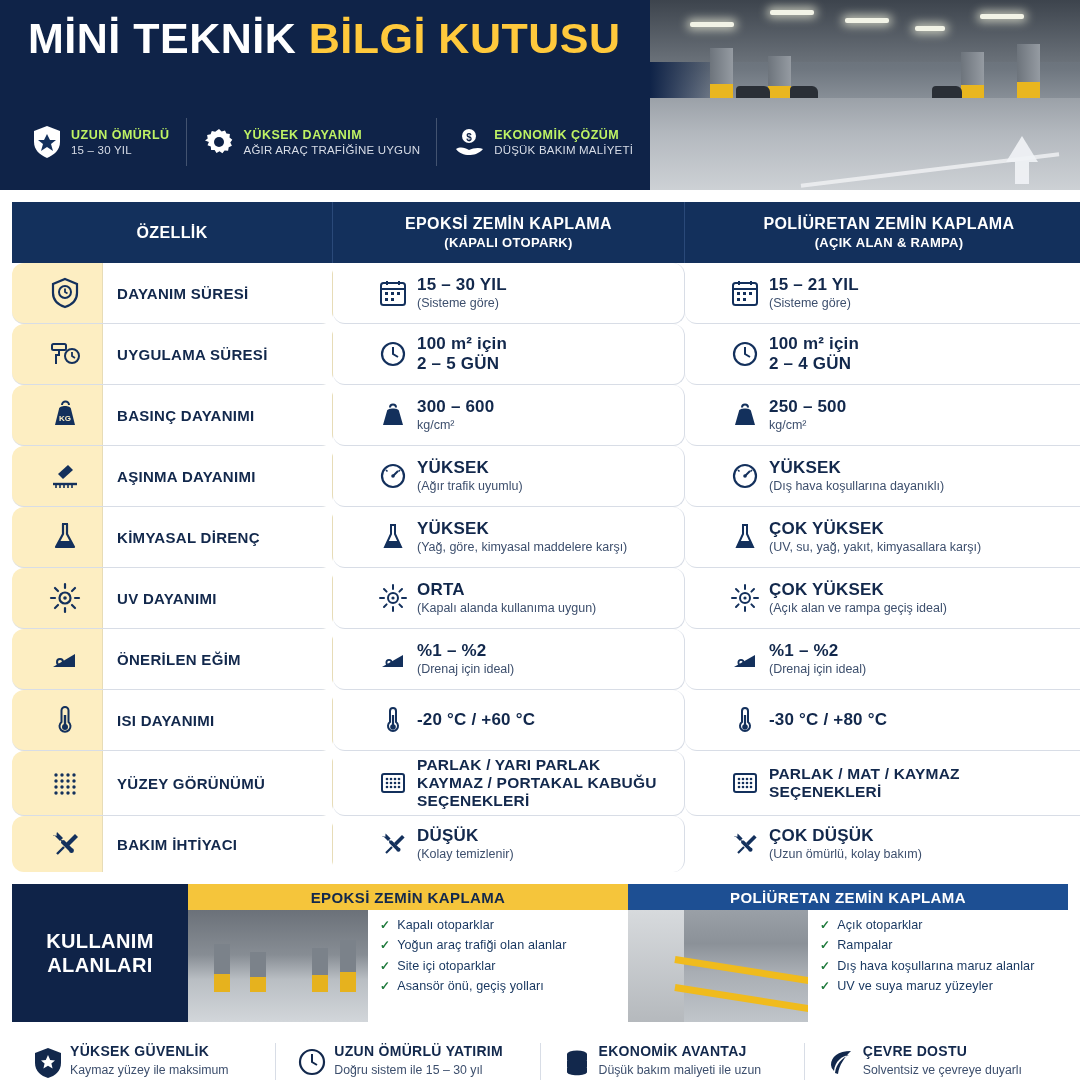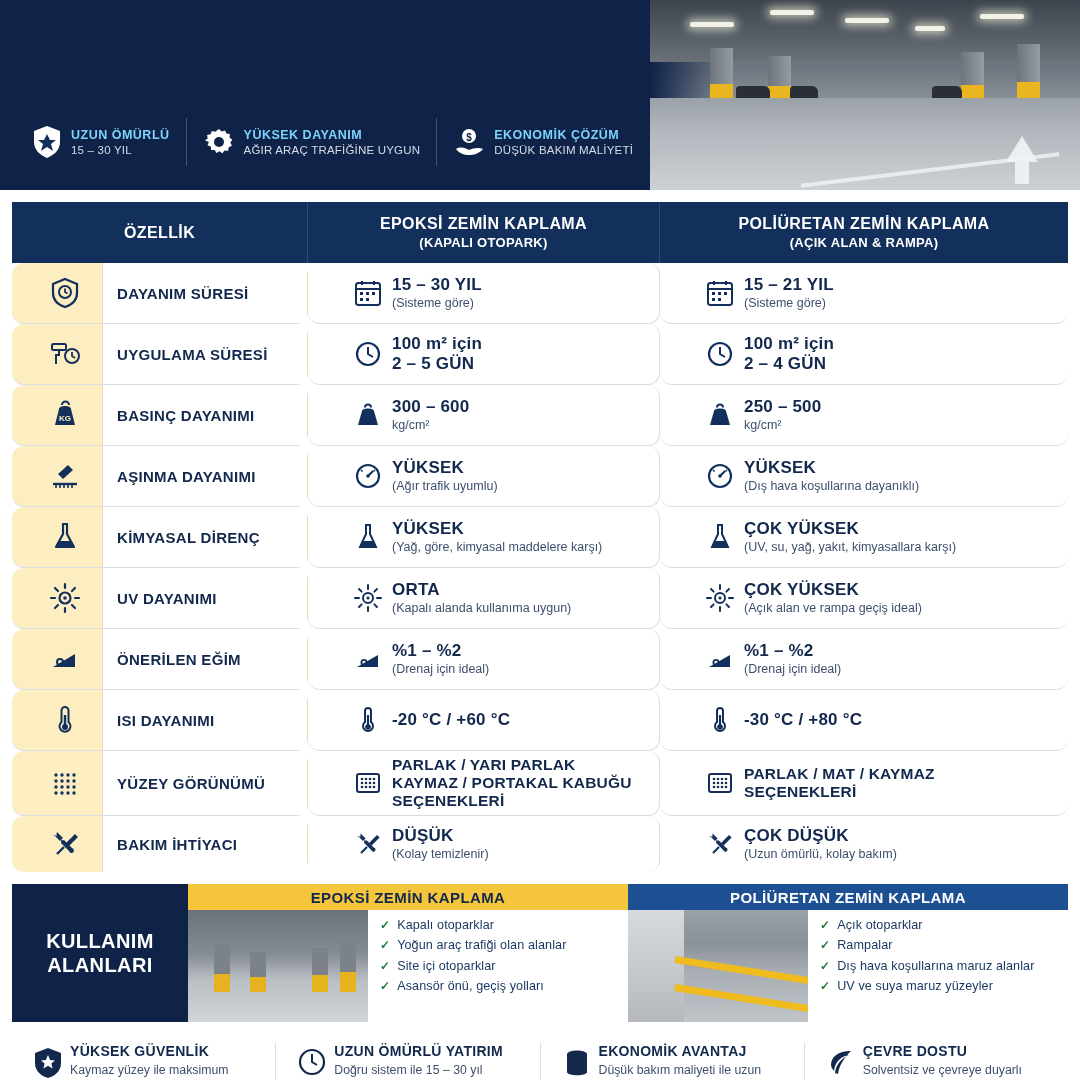--- a/index.html
+++ b/index.html
@@ -56,21 +56,21 @@
     display:flex;
     align-items:center;
     padding:0 16px;
     border-right:1px solid rgba(255,255,255,.22);
     height:48px;
   }
   .badge:last-child { border-right:none; }
   .badge:first-child { padding-left:4px; }
   .badge-ico { margin-right:9px; display:flex; align-items:center; }
   .badge-txt-1 {
-    font-size:12.5px; font-weight:bold; color:#7dd3fc; letter-spacing:.5px;
+    font-size:12.5px; font-weight:bold; color:#bef264; letter-spacing:.5px;
     white-space:nowrap;
   }
   .badge-txt-2 {
     font-size:11.5px; color:#d7dce6; margin-top:2px; letter-spacing:.2px;
     white-space:nowrap;
   }
   .header-photo {
     position:absolute;
     right:0; top:0;
     width:430px; height:190px;
@@ -137,21 +137,21 @@
     border-right:1px solid #2a4979;
   }
   table.matrix th:last-child { border-right:none; }
   table.matrix th .sub {
     display:block;
     font-size:13px;
     font-weight:bold;
     margin-top:2px;
     letter-spacing:.3px;
   }
-  th.c0 { width:296px; }
+  th.c0 { width:321px; }
   th.c1 { width:352px; }
   th.c2 { width:408px; }
 
   td { border-bottom:1px solid #d8dde6; vertical-align:middle;border-radius:12px; }
   tr:last-child td { border-bottom:none; }
 
   td.feature {
     background:#fdeec2;
     padding:0;
     border-right:1px solid #e7dcb7;
@@ -269,20 +269,21 @@
         <div class="ph-car" style="left:86px"></div>
         <div class="ph-car" style="left:140px;width:28px"></div>
         <div class="ph-car" style="right:118px;width:30px"></div>
         <div class="ph-floor"></div>
         <div class="ph-floorline"></div>
         <div class="ph-arrow"></div>
       </div>
     </div>
 
     <div class="header-left">
+      <div class="title-main"><span>MİNİ TEKNİK </span><span class="accent">BİLGİ KUTUSU</span></div>
     </div>
 
     <div class="header-badges">
 
       <div class="badge">
         <span class="badge-ico">
           <svg width="30" height="34" viewBox="0 0 30 34">
               <path d="M15 1 L28 6 V17 C28 25 22 30 15 33 C8 30 2 25 2 17 V6 Z" fill="#ffffff"></path>
               <path d="M15 9 L18 15 H24 L19 19 L21 26 L15 22 L9 26 L11 19 L6 15 H12 Z" fill="#13305c"></path>
             </svg>

